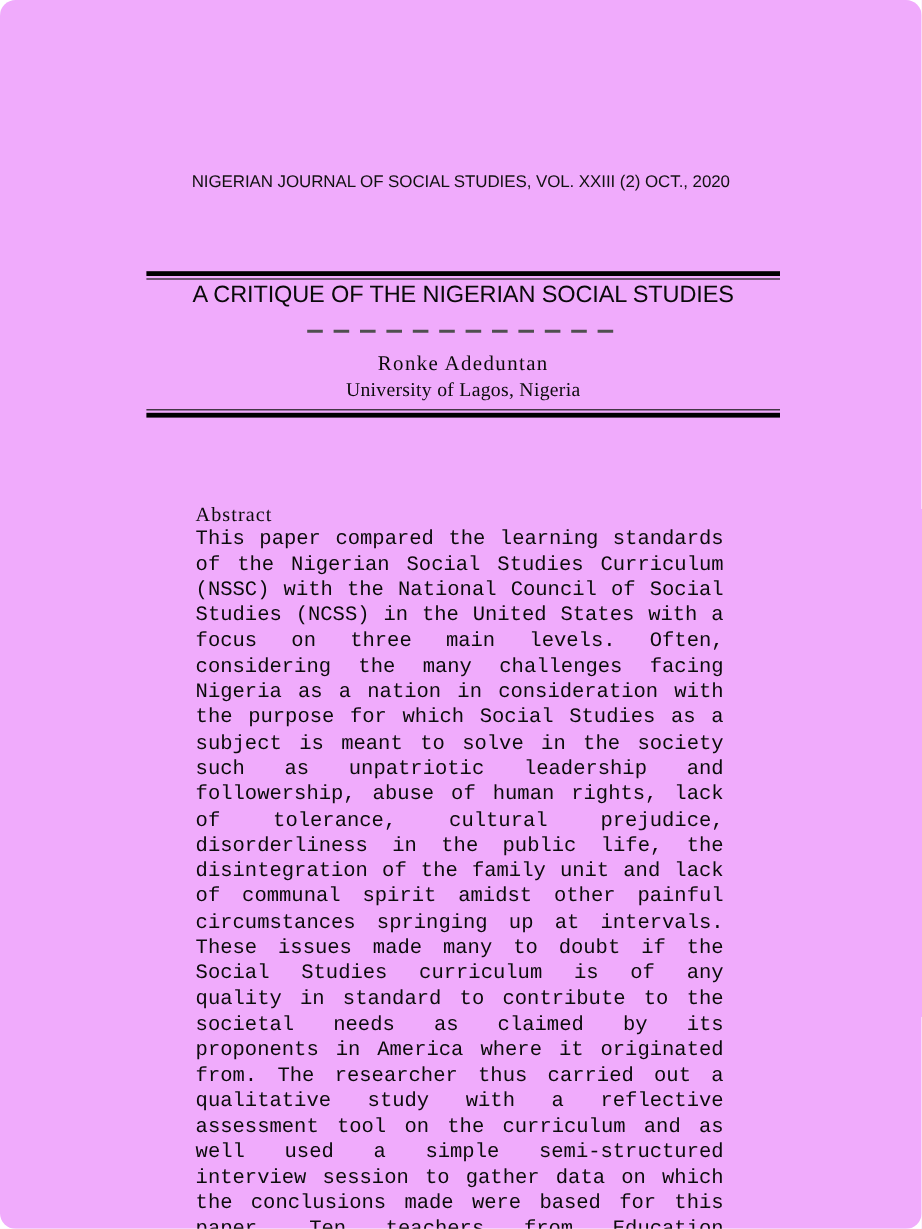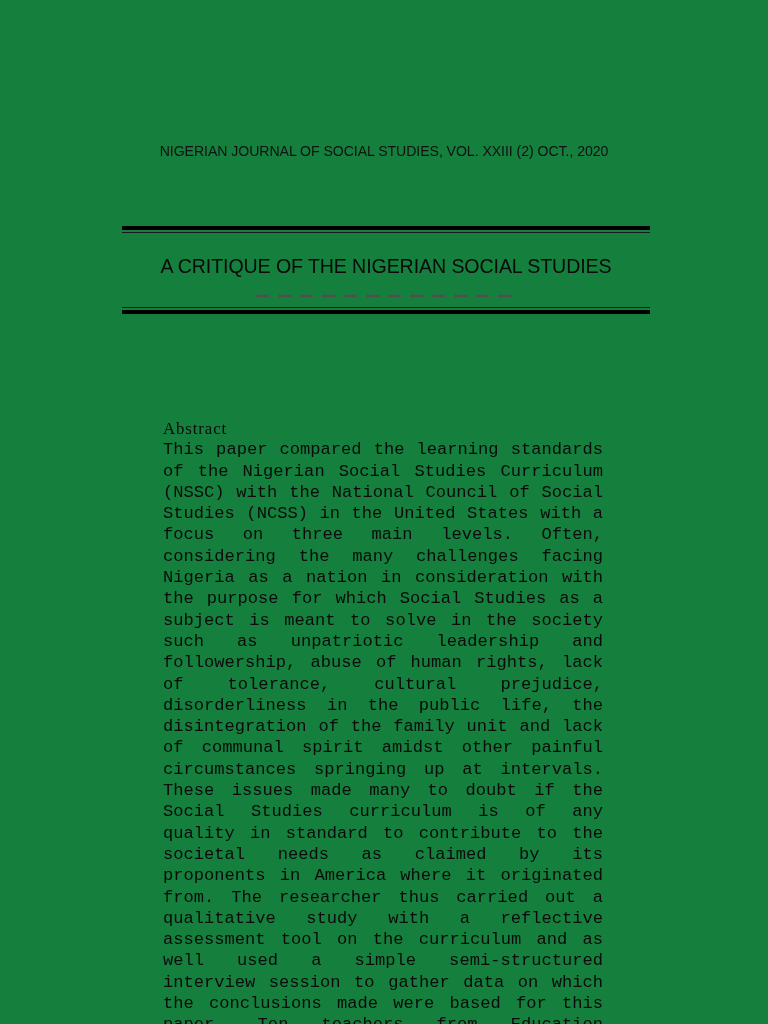--- a/index.html
+++ b/index.html
@@ -14,21 +14,22 @@
     position: relative;
     overflow: hidden;
     font-family: "Liberation Serif", "DejaVu Serif", serif;
     color: #0b0b0b;
     -webkit-font-smoothing: antialiased;
   }
 
   .page {
     position: absolute;
     inset: 0;
-    background: #15803d;
+    background: #f0abfc;
+    border-radius: 13px;
   }
 
   
   .running-head {
     position: absolute;
     top: 143px;
     left: 0;
     width: 768px;
     text-align: center;
     font-family: "Liberation Sans", "DejaVu Sans", sans-serif;
@@ -80,21 +81,21 @@
   }
   .rule-bottom::after {
     content: "";
     position: absolute;
     left: 0; right: 0; top: 3.5px;
     height: 4px;
     background: #000000;
   }
 
   .title-inner {
-    padding-top: 20px;
+    padding-top: 0;
     padding-bottom: 5px;
     text-align: center;
   }
 
   .doc-title {
     font-family: "Liberation Sans", "DejaVu Sans", sans-serif;
     font-size: 19.6px;
     line-height: 25.5px;
     letter-spacing: -0.1px;
     color: #0a0a0a;
@@ -175,20 +176,24 @@
     <div class="title-inner">
 
       <h1 class="doc-title">
         <span class="tline">A CRITIQUE OF THE NIGERIAN SOCIAL STUDIES</span>
       </h1>
 
       <svg class="dash-sep" viewBox="0 0 264 12" aria-hidden="true">
         <line x1="2" y1="6" x2="262" y2="6" stroke="#4f4f4f" stroke-width="2.6" stroke-dasharray="13 9" stroke-linecap="butt"></line>
       </svg>
 
+      <div class="author-block">
+        <div class="author-name">Ronke Adeduntan</div>
+        <div class="author-affil">University of Lagos, Nigeria</div>
+      </div>
 
     </div>
 
     <div class="rule-bottom"></div>
   </div>
 
   <div class="abstract">
     <div class="abstract-heading">Abstract</div>
     <div class="abstract-body">This paper compared the learning standards of the Nigerian Social Studies Curriculum (NSSC) with the National Council of Social Studies (NCSS) in the United States with a focus on three main levels. Often, considering the many challenges facing Nigeria as a nation in consideration with the purpose for which Social Studies as a subject is meant to solve in the society such as unpatriotic leadership and followership, abuse of human rights, lack of tolerance, cultural prejudice, disorderliness in the public life, the disintegration of the family unit and lack of communal spirit amidst other painful circumstances springing up at intervals. These issues made many to doubt if the Social Studies curriculum is of any quality in standard to contribute to the societal needs as claimed by its proponents in America where it originated from. The researcher thus carried out a qualitative study with a reflective assessment tool on the curriculum and as well used a simple semi-structured interview session to gather data on which the conclusions made were based for this paper. Ten teachers from Education District II were purposively selected for interview in Lagos state. Major questions answered by this study included the</div>
   </div>

